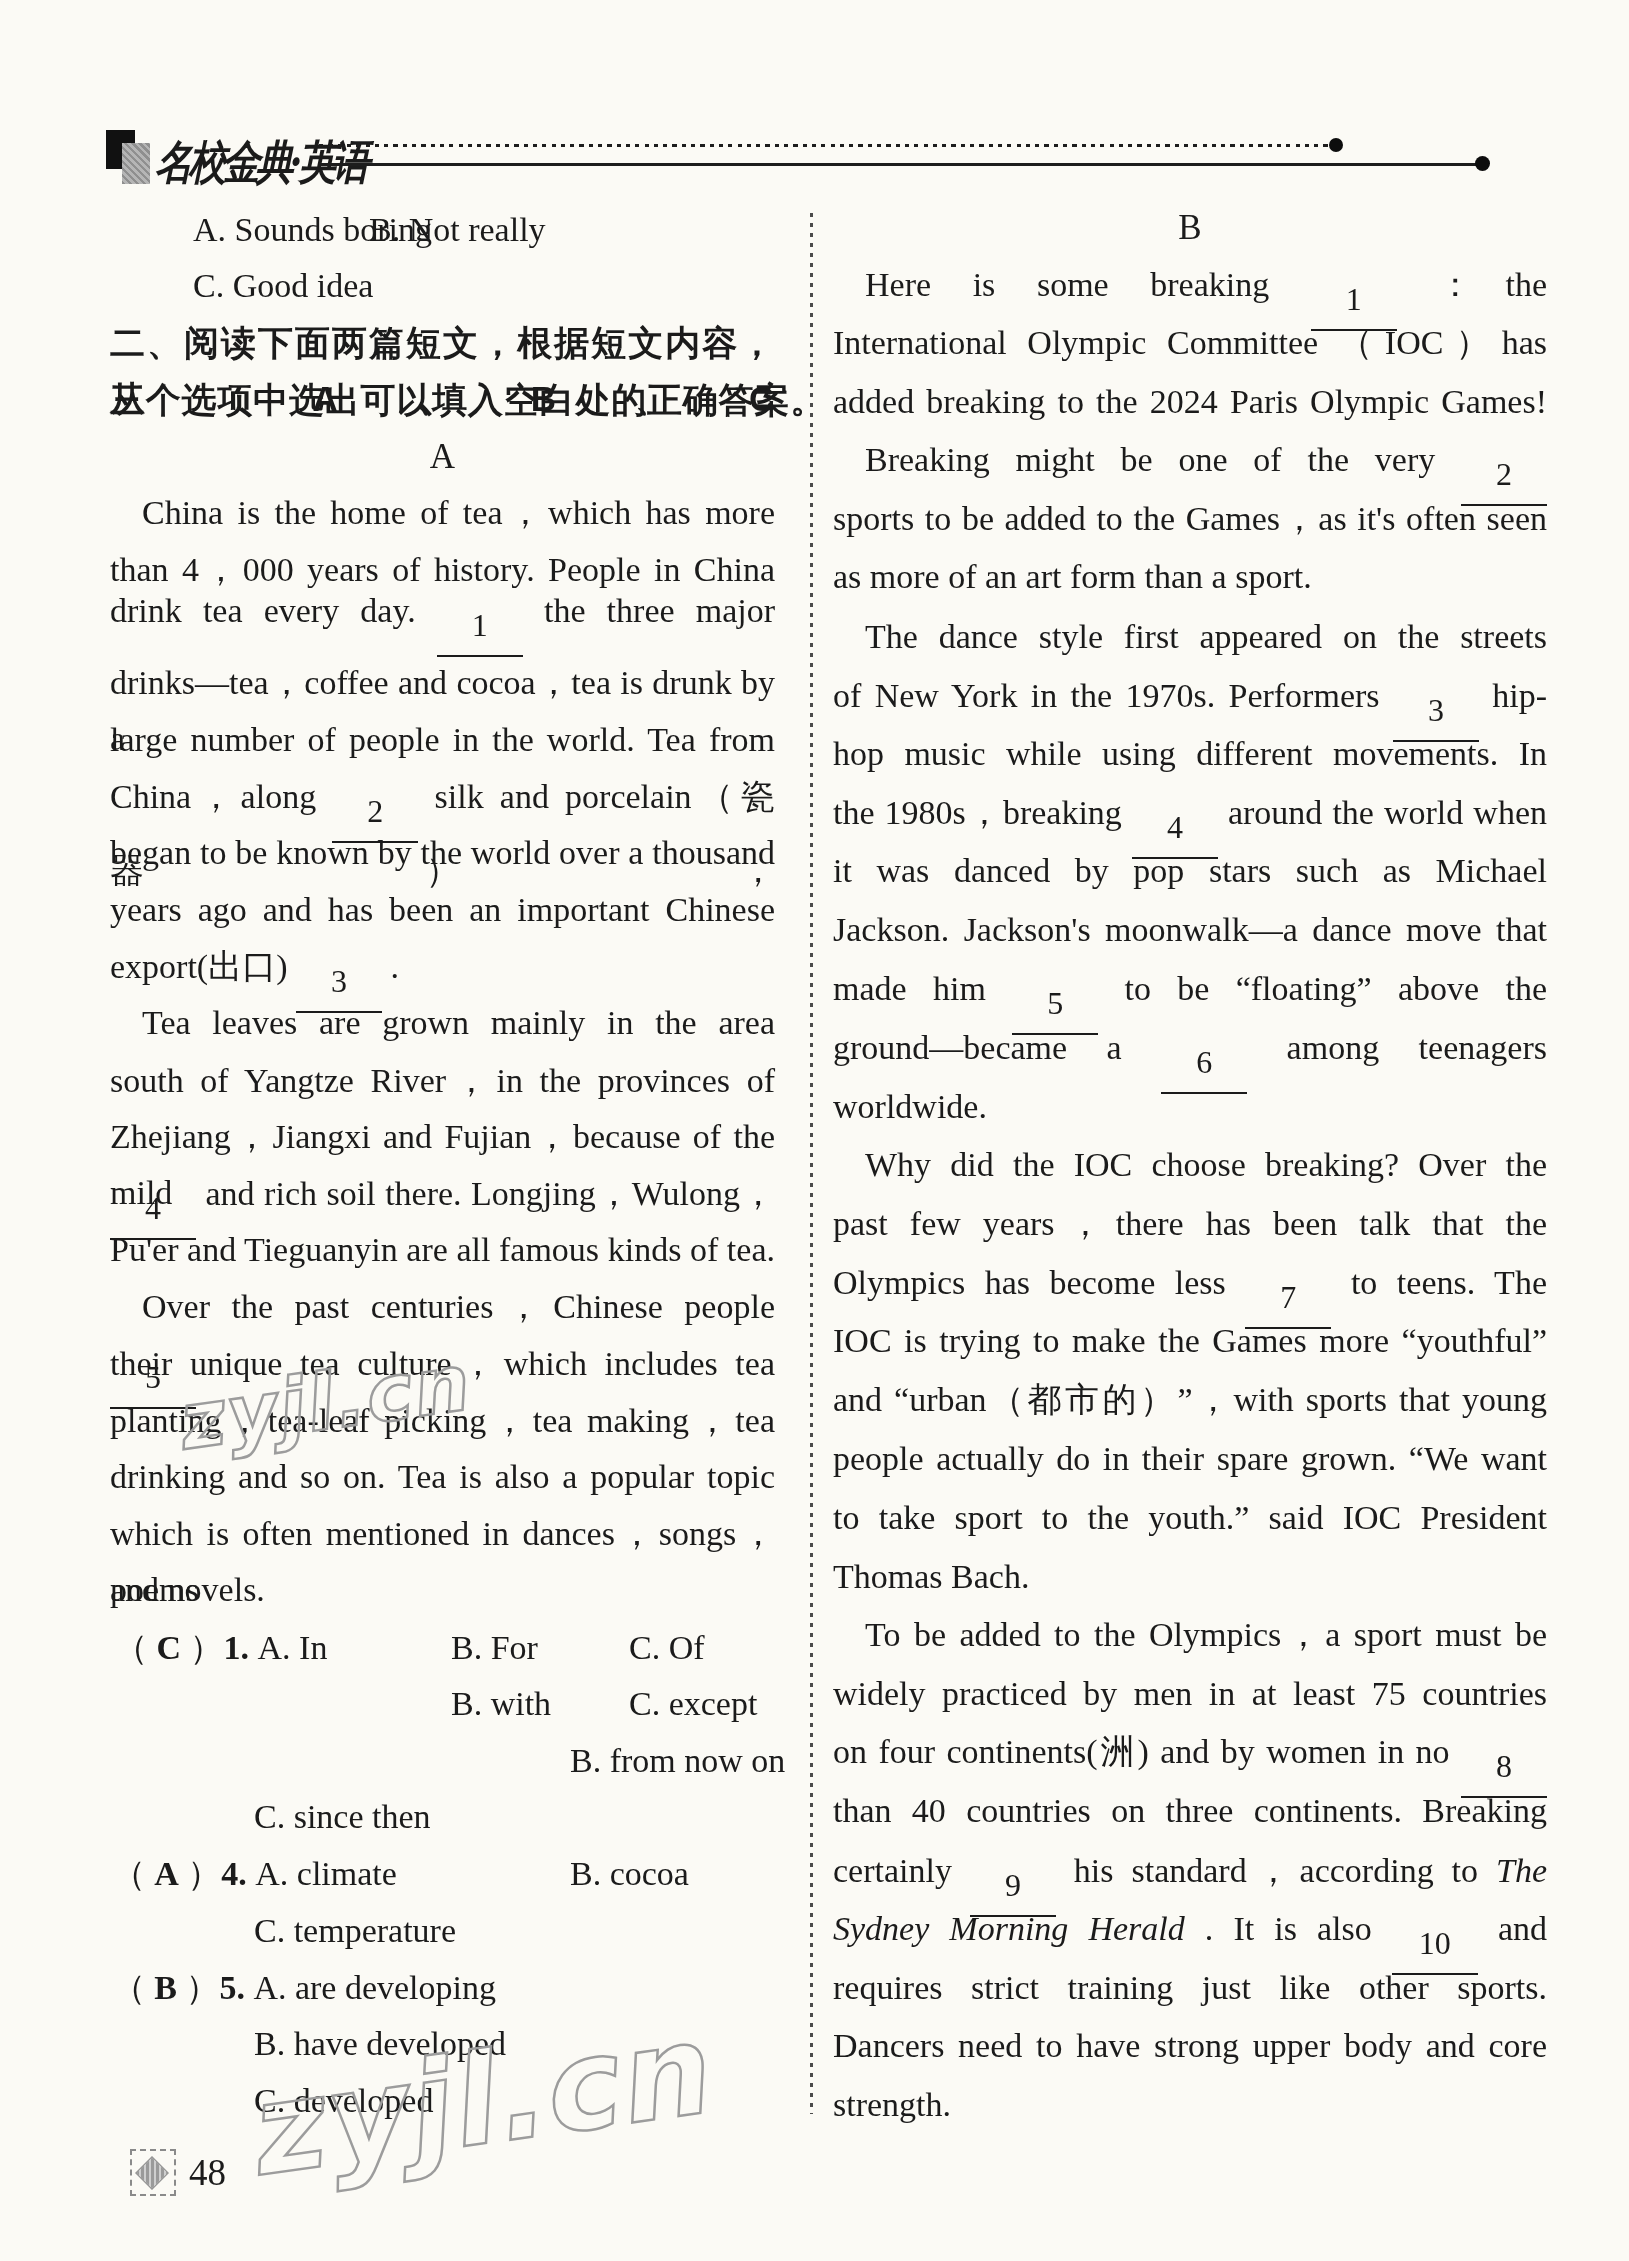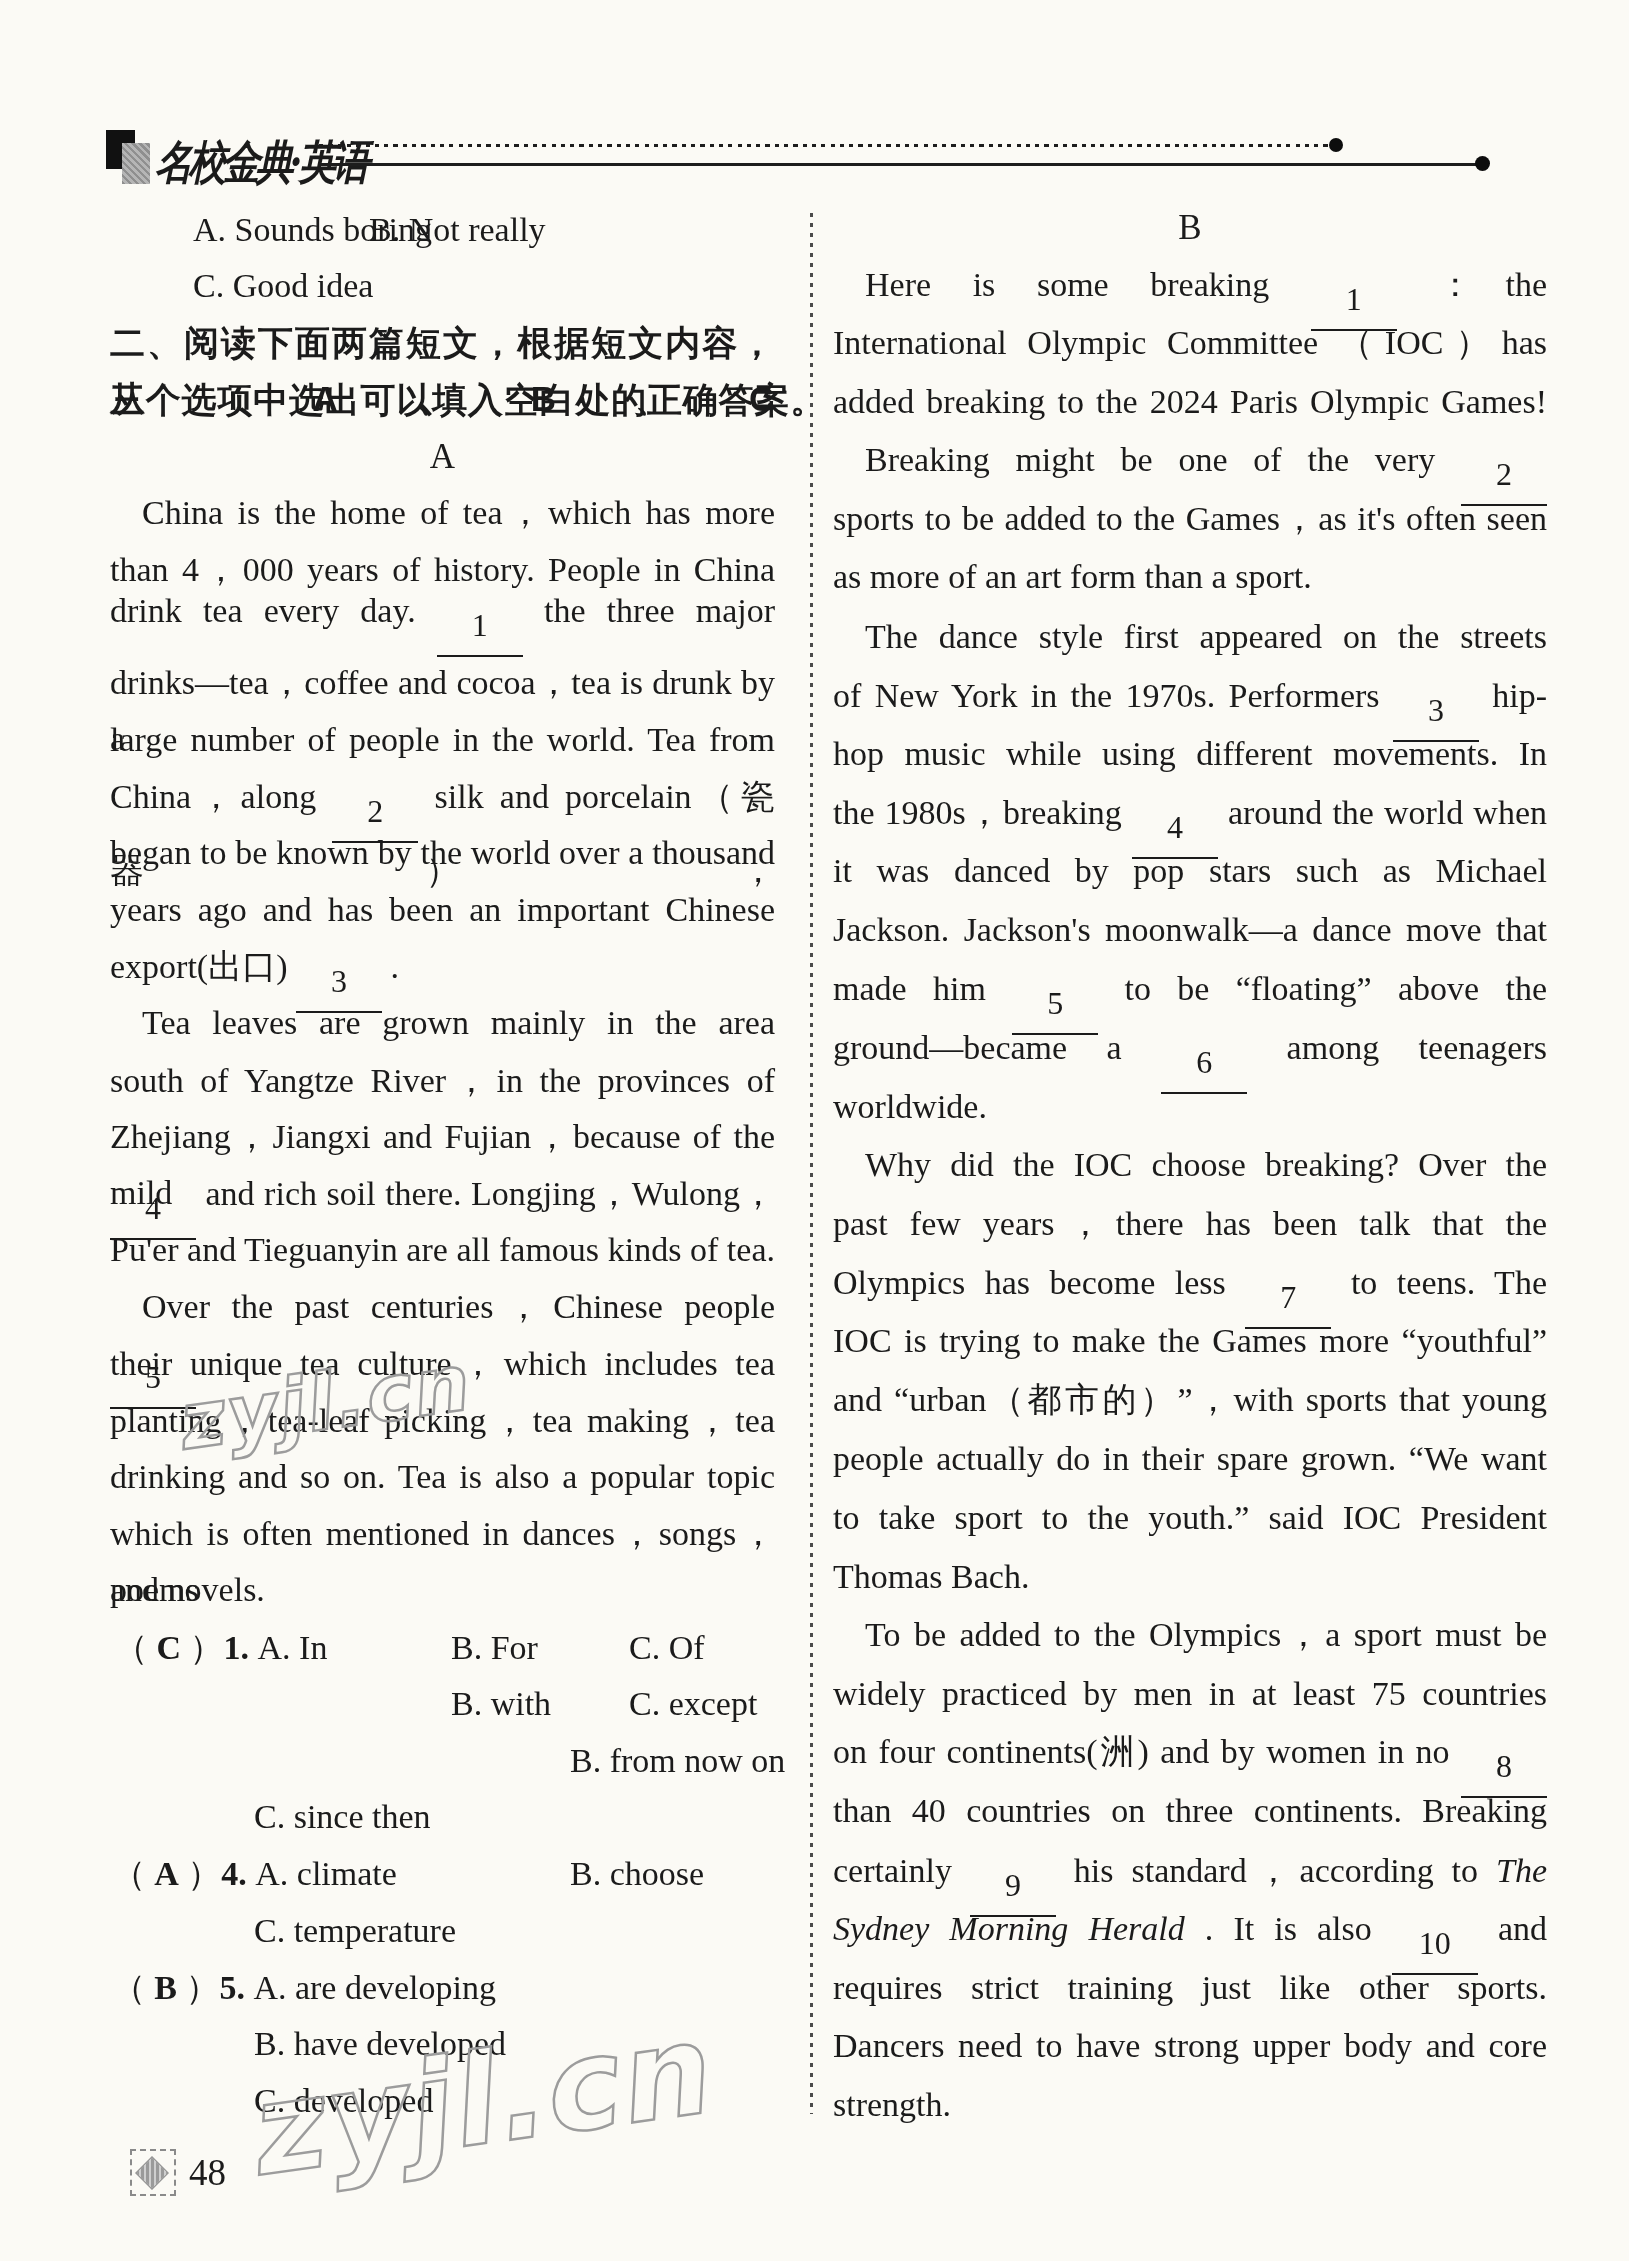--- a/index.html
+++ b/index.html
@@ -96,21 +96,21 @@
         <span class="seg" style="left: 519px;">C. except</span>
       </div>
       <div class="line" style="top: 1733px; left: 110px; width: 665px;">
         <span class="seg" style="left: 460px;">B. from now on</span>
       </div>
       <div class="line" style="top: 1789px; left: 110px; width: 665px;">
         <span class="seg" style="left: 144px;">C. since then</span>
       </div>
       <div class="line" style="top: 1846px; left: 110px; width: 665px;">
         <span class="seg" style="left: 1.7px;">（ <b>A</b> ）<b>4.</b> A. climate</span>
-        <span class="seg" style="left: 460px;">B. choose</span>
+        <span class="seg" style="left: 460px;">B. cocoa</span>
       </div>
       <div class="line" style="top: 1903px; left: 110px; width: 665px;">
         <span class="seg" style="left: 144px;">C. temperature</span>
       </div>
       <div class="line" style="top: 1960px; left: 110px; width: 665px;">
         <span class="seg" style="left: 1.7px;">（ <b>B</b> ）<b>5.</b> A. are developing</span>
       </div>
       <div class="line" style="top: 2016px; left: 110px; width: 665px;">
         <span class="seg" style="left: 144px;">B. have developed</span>
       </div>

